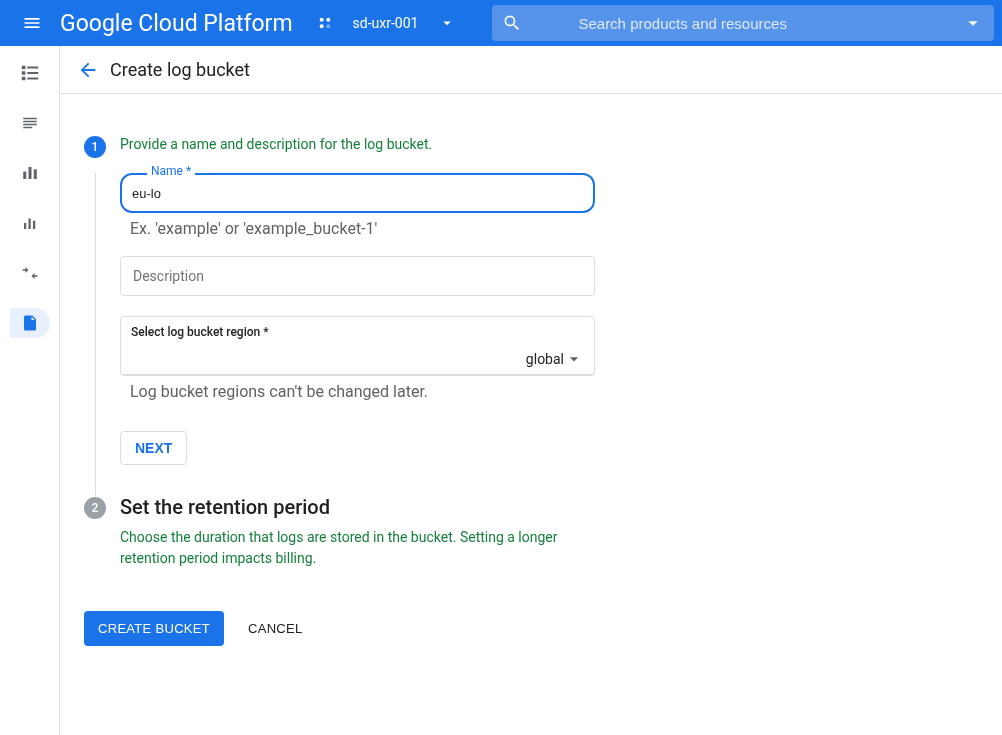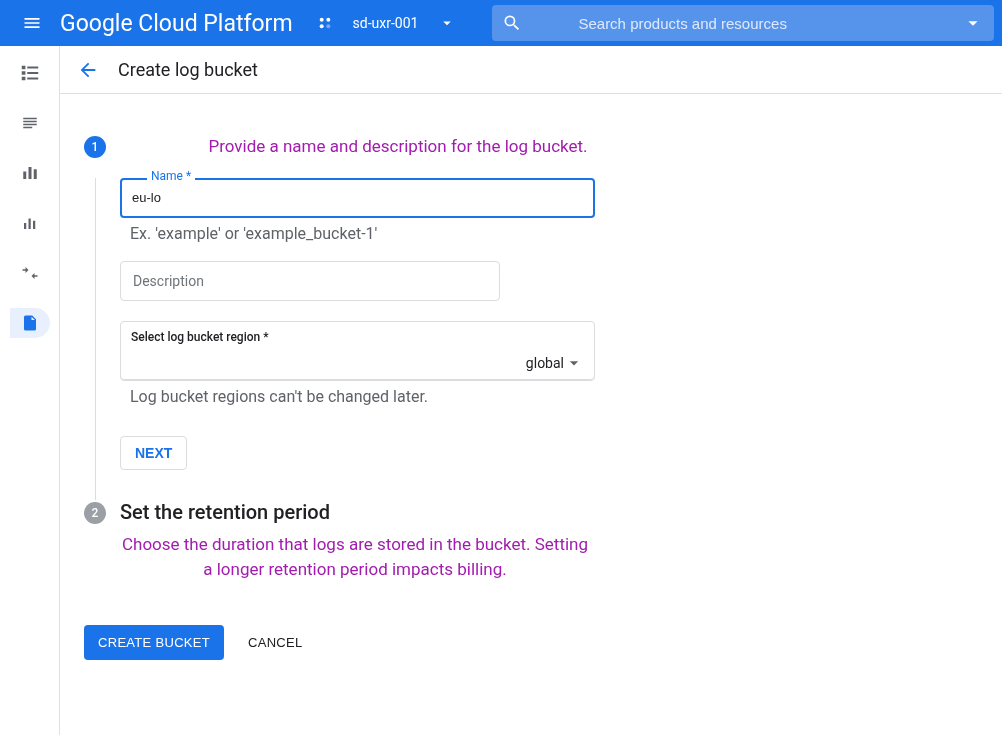--- a/index.html
+++ b/index.html
@@ -106,21 +106,21 @@
     flex: 1;
     display: flex;
     flex-direction: column;
   }
   .subheader {
     height: 48px;
     border-bottom: 1px solid #e0e0e0;
     display: flex;
     align-items: center;
     padding-left: 16px;
-    gap: 18px;
+    gap: 10px;
   }
   .subheader .back {
     color: #1a73e8;
     cursor: pointer;
     display:flex;align-items:center;justify-content:center;
     width:24px;height:24px;
   }
   .page-title {
     font-size: 18px;
     font-weight: 400;
@@ -152,40 +152,39 @@
     background: #9aa0a6;
   }
   .step-body { flex: 1; }
   .step-title {
     font-size: 20px;
     font-weight: 500;
     color: #202124;
     margin-bottom: 8px;
   }
   .step-sub {
-    font-size: 17px;
-    color: #a21caf;
+    font-size: 14px;
+    color: #15803d;
     margin-bottom: 18px;
     line-height: 1.5;
-    text-align: center;
   }
   .step-connector {
     border-left: 1px solid #dadce0;
     margin-left: 11px;
     padding-left: 24px;
     padding-bottom: 30px;
   }
   
   .field {
     position: relative;
     margin-bottom: 6px;
   }
   .field-outline {
     border: 2px solid #1a73e8;
-    border-radius: 4px;
+    border-radius: 12px;
     height: 40px;
     display: flex;
     align-items: center;
     padding: 0 10px;
     background: #fff;
     width: 475px;
   }
   .field-outline input {
     border: none;
     outline: none;
@@ -209,21 +208,21 @@
     color: #5f6368;
     margin: 6px 0 18px 10px;
   }
   .field-plain {
     border: 1px solid #dadce0;
     border-radius: 4px;
     height: 40px;
     display: flex;
     align-items: center;
     padding: 0 12px;
-    width: 380px;
+    width: 475px;
     color: #70757a;
     font-size: 14px;
     cursor: text;
     margin-bottom: 20px;
   }
   .select-label {
     font-size: 12px;
     color: #202124;
     font-weight: 500;
     margin: 0 0 4px 10px;

